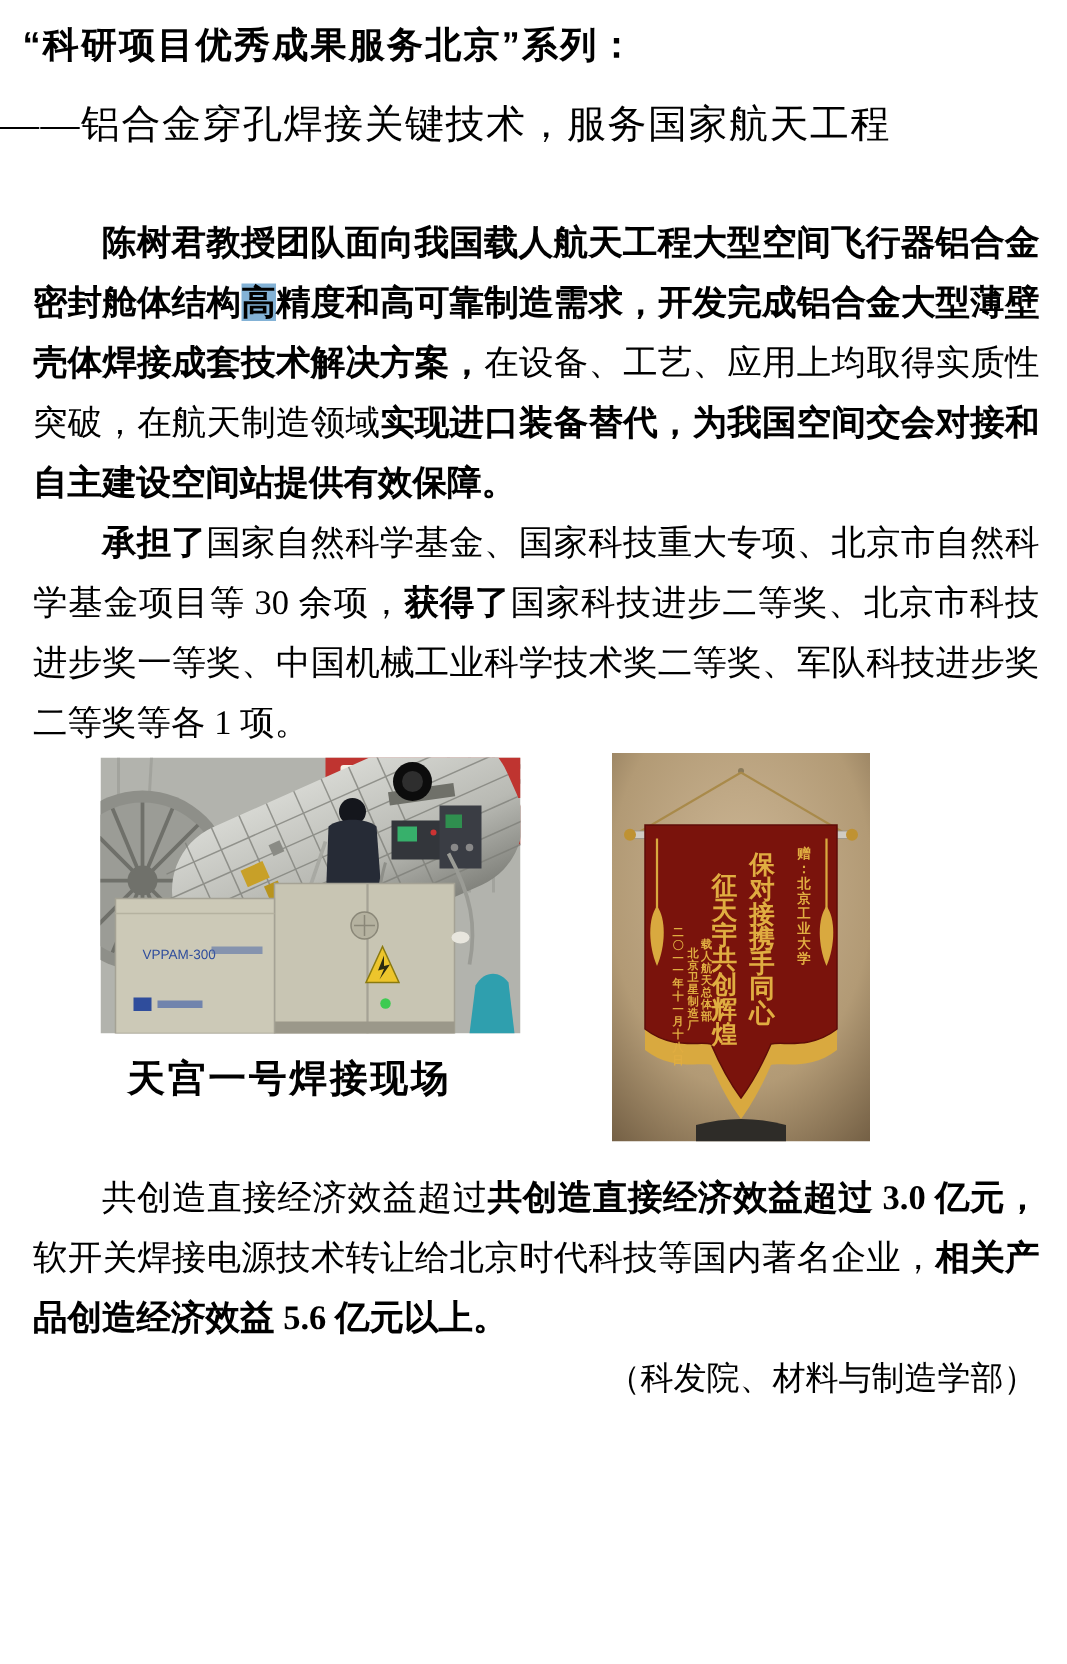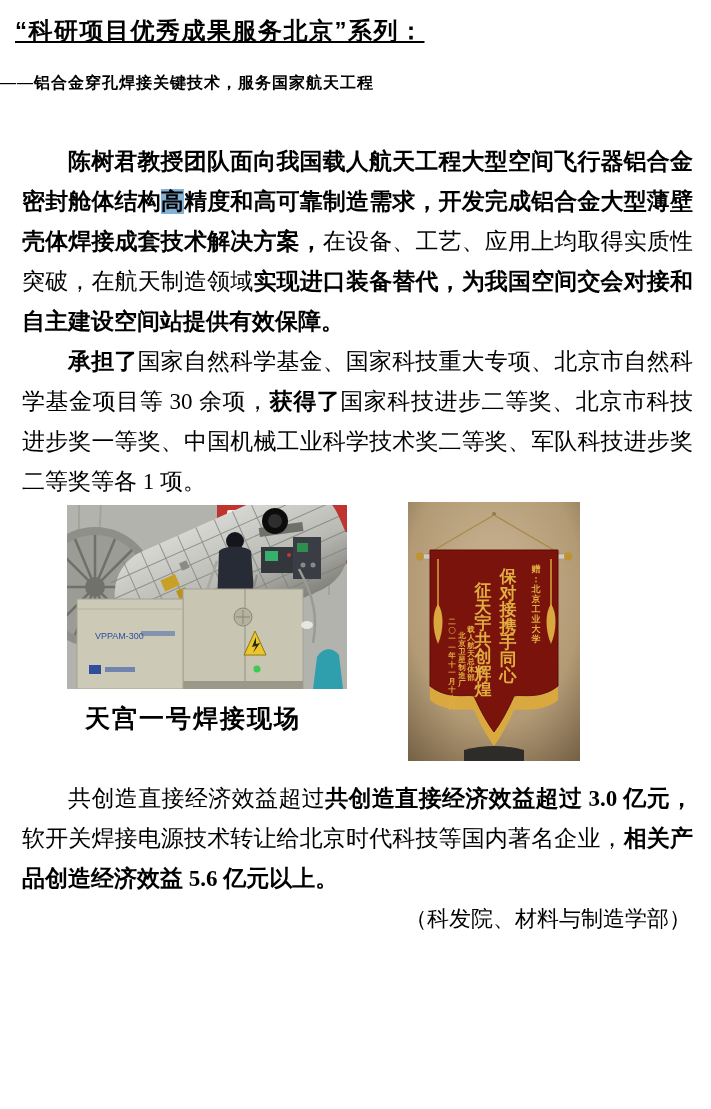--- a/index.html
+++ b/index.html
@@ -11,26 +11,25 @@
     color:#000;
     font-family:"Liberation Serif","DejaVu Serif",serif;
   }
   .title{
     margin:16px 18px 0 15px;
     font-family:"Liberation Sans","DejaVu Sans",sans-serif;
     font-weight:700;
     font-size:24px;
     line-height:30px;
     letter-spacing:1.5px;
-    text-decoration:underline;
   }
   .subtitle{
     margin:22px 18px 0 0;
-    font-weight:700;
-    font-size:16px;
+    font-weight:400;
+    font-size:26px;
     line-height:30px;
     letter-spacing:1px;
   }
   .bodytext{
     margin:44px 18px 0 22px;
     font-size:23px;
     line-height:40px;
     text-align:justify;
     text-justify:inter-ideograph;
   }

